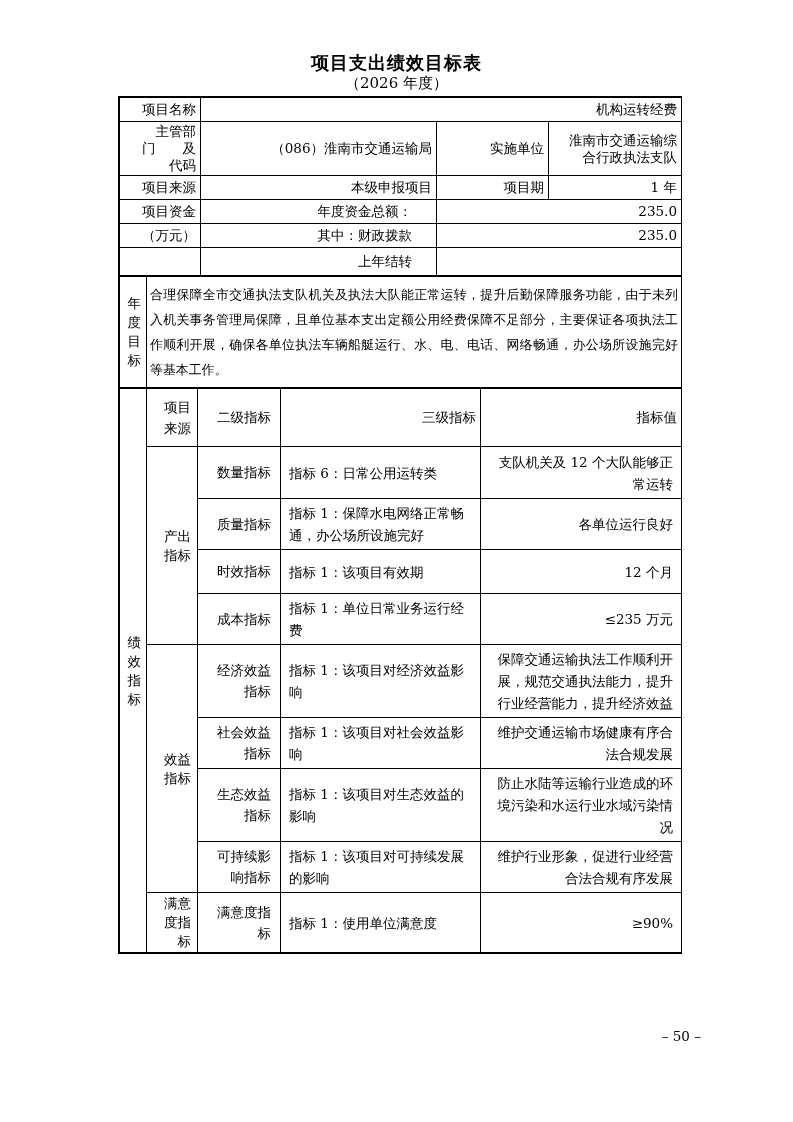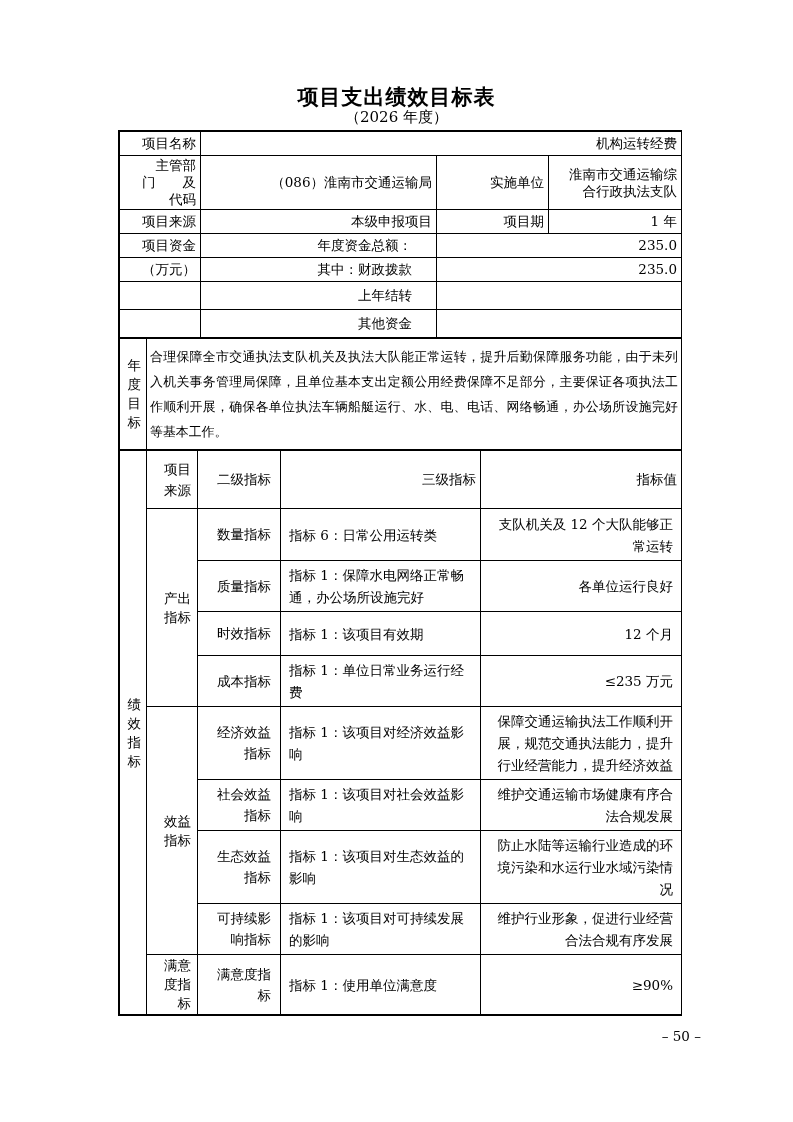--- a/index.html
+++ b/index.html
@@ -13,23 +13,23 @@
     position: relative;
   }
   .page {
     position: relative;
     width: 793px;
     height: 1122px;
     overflow: hidden;
   }
   .title {
     margin: 0;
-    padding-top: 85px;
+    padding-top: 51px;
     text-align: center;
-    font-size: 21px;
+    font-size: 18px;
     font-weight: bold;
     letter-spacing: 1px;
     line-height: 24px;
   }
   .subtitle {
     text-align: center;
     font-size: 15px;
     line-height: 16px;
     margin-top: 0;
   }
@@ -137,25 +137,20 @@
           <td colspan="2">235.0</td>
         </tr>
         <tr style="height:19px">
           <td>（万元）</td>
           <td class="fitem">其中：财政拨款</td>
           <td colspan="2">235.0</td>
         </tr>
         <tr style="height:28px">
           <td></td>
           <td class="fitem">上年结转</td>
-          <td colspan="2"></td>
-        </tr>
-        <tr style="height:28px">
-          <td></td>
-          <td class="fitem">其他资金</td>
           <td colspan="2"></td>
         </tr>
       </tbody>
     </table>
 
     <table>
       <colgroup>
         <col style="width:27px">
           <col style="width:535px">
       </colgroup>

